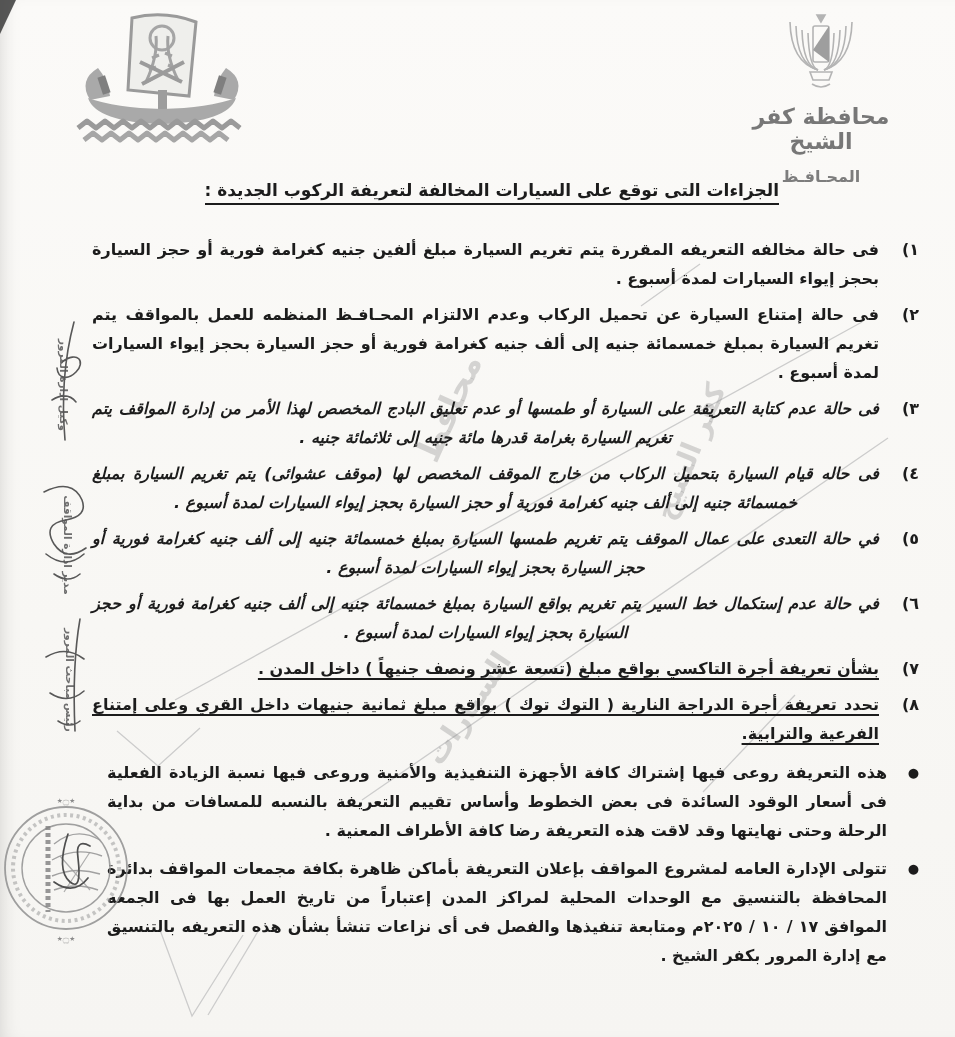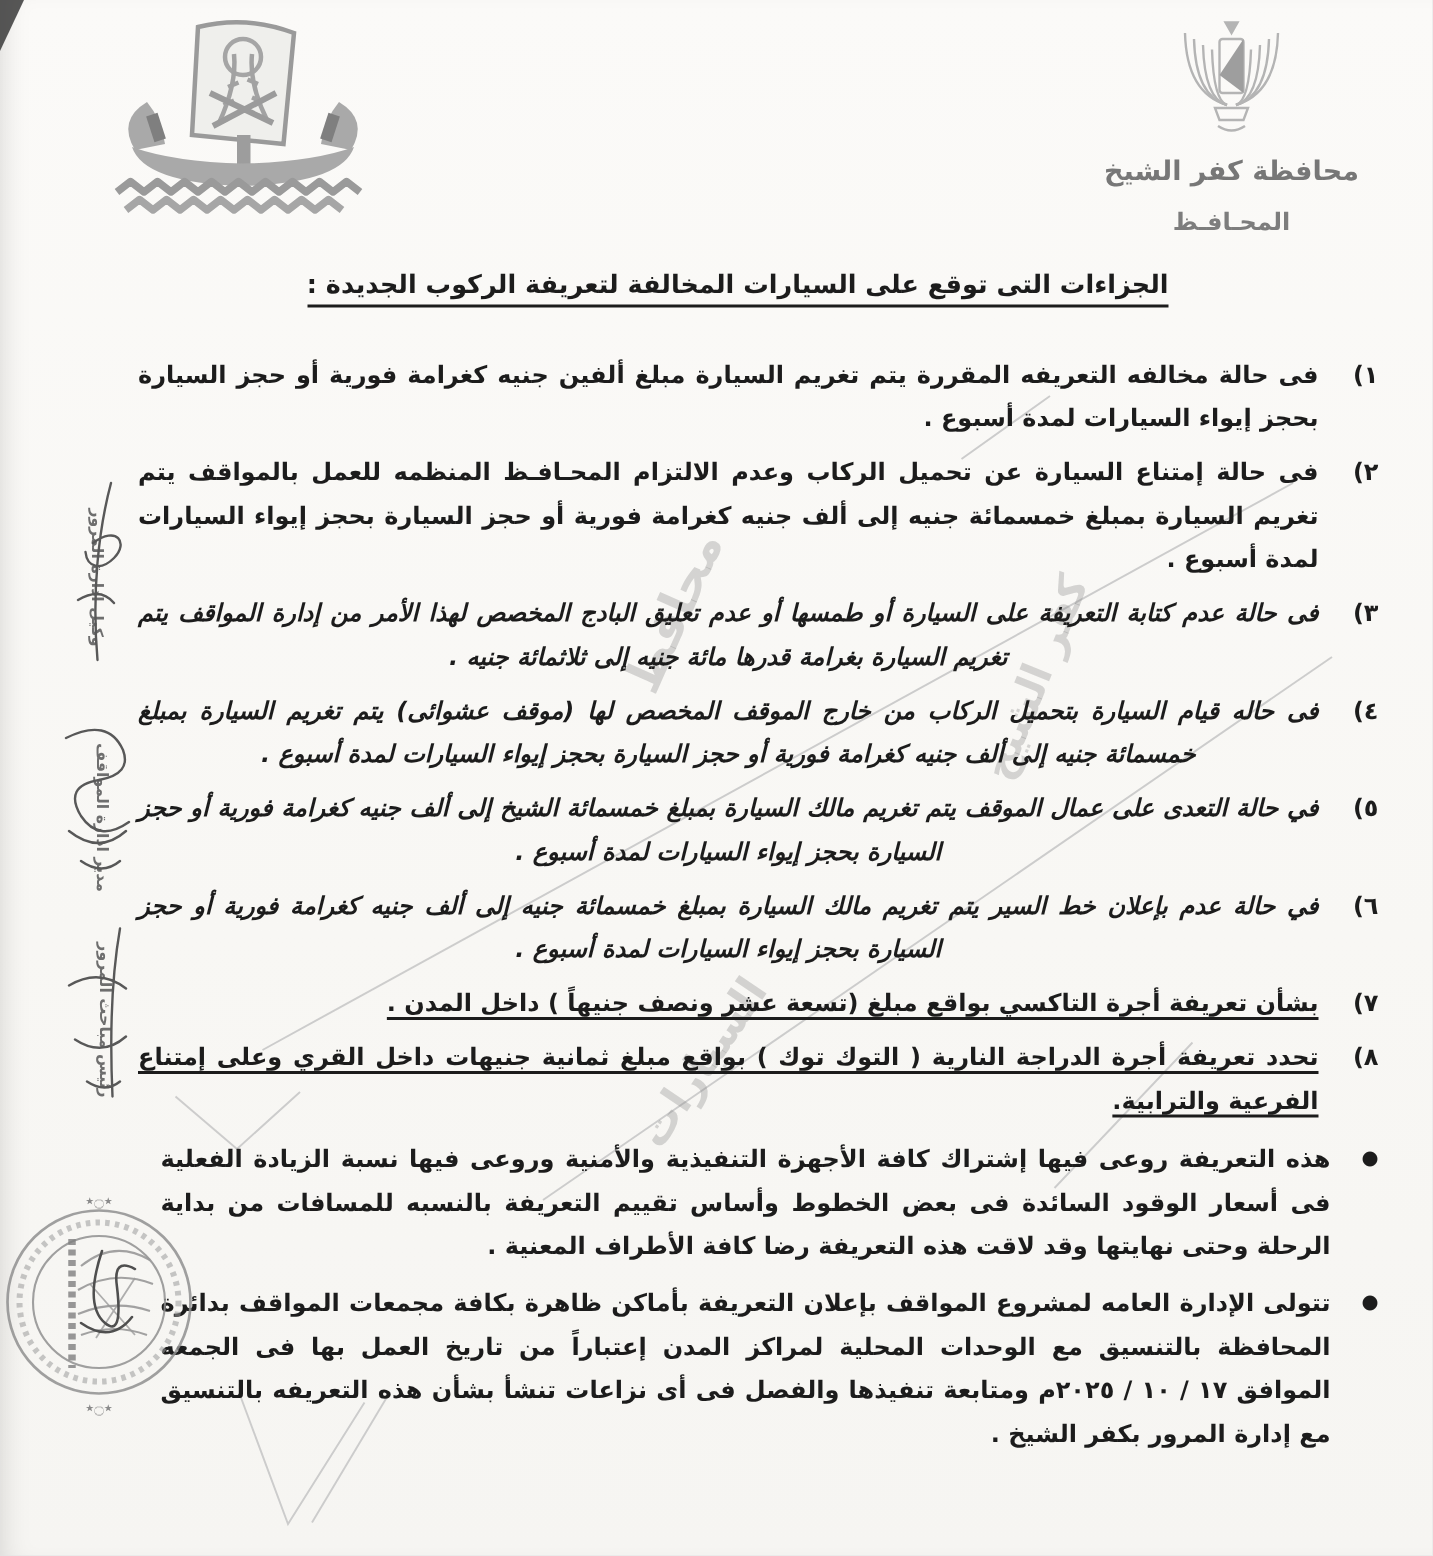--- a/index.html
+++ b/index.html
@@ -7,21 +7,21 @@
     position:relative;width:955px;height:1037px;overflow:hidden;
     background:linear-gradient(180deg,#fbfaf8 0%,#f8f7f4 60%,#f6f5f2 100%);
     font-family:"DejaVu Sans",sans-serif;color:#1c1c1c;direction:rtl;
     box-shadow:inset 14px 0 22px -16px rgba(0,0,0,.18);
   }
   .corner-tear{position:absolute;left:0;top:0;width:0;height:0;
     border-top:34px solid #3a3a3a;border-right:16px solid transparent;opacity:.85;}
   
   .emblem-block{position:absolute;right:34px;top:10px;width:200px;text-align:center;}
   .emblem-block svg{display:block;margin:0 auto;}
-  .gov-name{font-weight:bold;font-size:18px;color:#777;margin-top:4px;letter-spacing:.5px;}
+  .gov-name{font-weight:bold;font-size:22px;color:#777;margin-top:4px;letter-spacing:.5px;}
   .gov-title{font-weight:bold;font-size:16px;color:#7d7d7d;margin-top:13px;}
   .logo-boat{position:absolute;left:62px;top:4px;width:200px;height:142px;}
   
   .overlay{position:absolute;inset:0;pointer-events:none;}
   .wm{position:absolute;font-weight:bold;color:rgba(135,135,135,.32);white-space:nowrap;pointer-events:none;}
   .wm1{left:408px;top:452px;font-size:33px;letter-spacing:3px;transform:rotate(-66deg);transform-origin:left top;}
   .wm2{left:648px;top:512px;font-size:28px;letter-spacing:3px;transform:rotate(-68deg);transform-origin:left top;}
   .wm3{left:418px;top:752px;font-size:29px;letter-spacing:4px;transform:rotate(-56deg);transform-origin:left top;}
   
   .body-text{position:absolute;top:180px;right:36px;left:92px;}
@@ -124,25 +124,25 @@
     <div class="item cl">
       <span class="num">٣)</span>
       <span class="text">فى حالة عدم كتابة التعريفة على السيارة أو طمسها أو عدم تعليق البادج المخصص لهذا الأمر من إدارة المواقف يتم تغريم السيارة بغرامة قدرها مائة جنيه إلى ثلاثمائة جنيه .</span>
     </div>
     <div class="item cl">
       <span class="num">٤)</span>
       <span class="text">فى حاله قيام السيارة بتحميل الركاب من خارج الموقف المخصص لها (موقف عشوائى) يتم تغريم السيارة بمبلغ خمسمائة جنيه إلى ألف جنيه كغرامة فورية أو حجز السيارة بحجز إيواء السيارات لمدة أسبوع .</span>
     </div>
     <div class="item cl">
       <span class="num">٥)</span>
-      <span class="text">في حالة التعدى على عمال الموقف يتم تغريم مالك السيارة بمبلغ خمسمائة الشيخ إلى ألف جنيه كغرامة فورية أو حجز السيارة بحجز إيواء السيارات لمدة أسبوع .</span>
+      <span class="text">في حالة التعدى على عمال الموقف يتم تغريم طمسها السيارة بمبلغ خمسمائة جنيه إلى ألف جنيه كغرامة فورية أو حجز السيارة بحجز إيواء السيارات لمدة أسبوع .</span>
     </div>
     <div class="item cl">
       <span class="num">٦)</span>
-      <span class="text">في حالة عدم بإعلان خط السير يتم تغريم مالك السيارة بمبلغ خمسمائة جنيه إلى ألف جنيه كغرامة فورية أو حجز السيارة بحجز إيواء السيارات لمدة أسبوع .</span>
+      <span class="text">في حالة عدم إستكمال خط السير يتم تغريم بواقع السيارة بمبلغ خمسمائة جنيه إلى ألف جنيه كغرامة فورية أو حجز السيارة بحجز إيواء السيارات لمدة أسبوع .</span>
     </div>
     <div class="item u">
       <span class="num">٧)</span>
       <span class="text">بشأن تعريفة أجرة التاكسي بواقع مبلغ (تسعة عشر ونصف جنيهاً ) داخل المدن .</span>
     </div>
     <div class="item u">
       <span class="num">٨)</span>
       <span class="text">تحدد تعريفة أجرة الدراجة النارية ( التوك توك ) بواقع مبلغ ثمانية جنيهات داخل القري وعلى إمتناع الفرعية والترابية.</span>
     </div>
 

